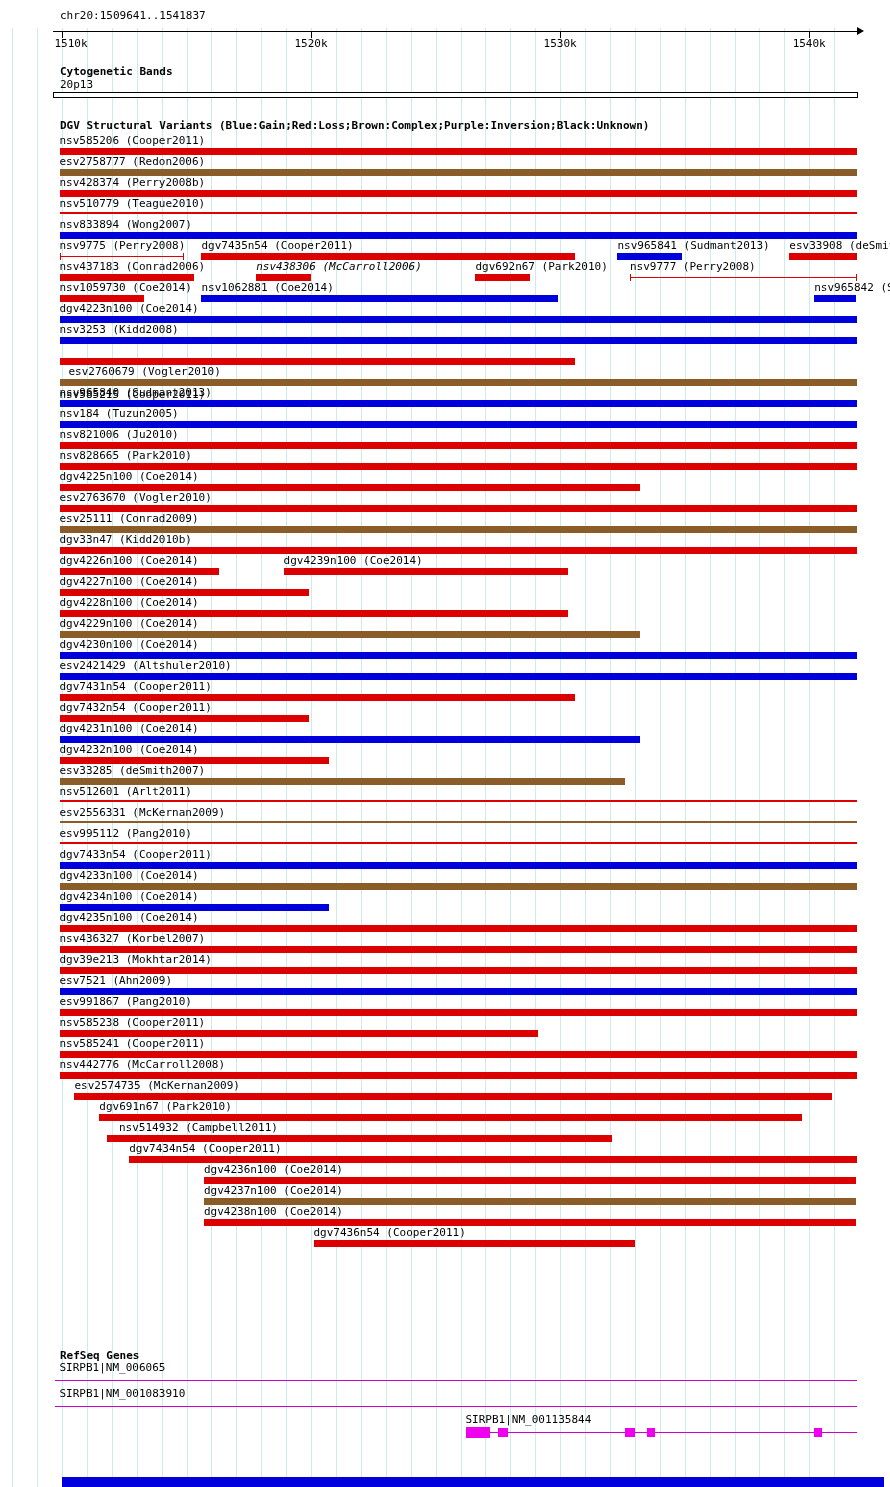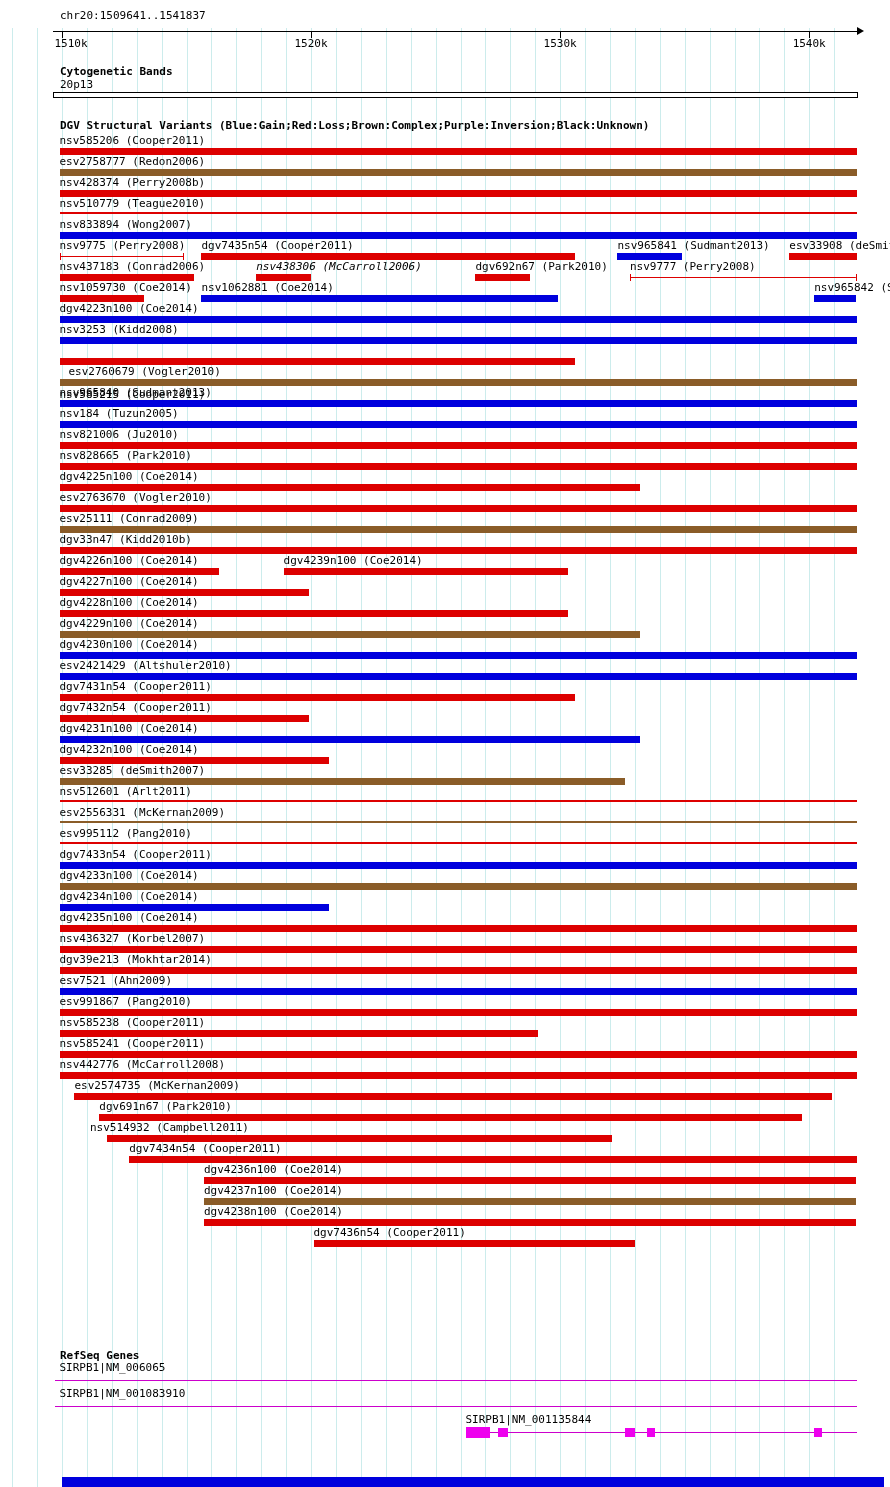--- a/index.html
+++ b/index.html
@@ -303,21 +303,21 @@
       </div>
       <div class="track-row">
         <div class="item-label" style="left: 74.4px;">esv2574735 (McKernan2009)</div>
         <div class="shape-bar" style="left: 74.4px; width: 757.3px; background: rgb(221, 0, 0);"></div>
       </div>
       <div class="track-row">
         <div class="item-label" style="left: 99.3px;">dgv691n67 (Park2010)</div>
         <div class="shape-bar" style="left: 99.3px; width: 702.5px; background: rgb(221, 0, 0);"></div>
       </div>
       <div class="track-row">
-        <div class="item-label" style="left: 90px;">nsv514932 (Campbell2011)</div>
+        <div class="item-label" style="left: 119px;">nsv514932 (Campbell2011)</div>
         <div class="shape-bar" style="left: 106.8px; width: 505.7px; background: rgb(221, 0, 0);"></div>
       </div>
       <div class="track-row">
         <div class="item-label" style="left: 129.2px;">dgv7434n54 (Cooper2011)</div>
         <div class="shape-bar" style="left: 129.2px; width: 727.4px; background: rgb(221, 0, 0);"></div>
       </div>
       <div class="track-row">
         <div class="item-label" style="left: 203.9px;">dgv4236n100 (Coe2014)</div>
         <div class="shape-bar" style="left: 203.9px; width: 652.6px; background: rgb(221, 0, 0);"></div>
       </div>

